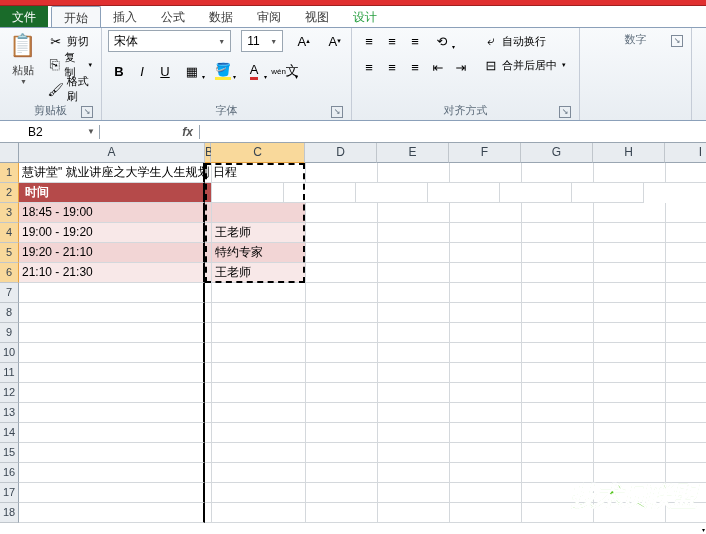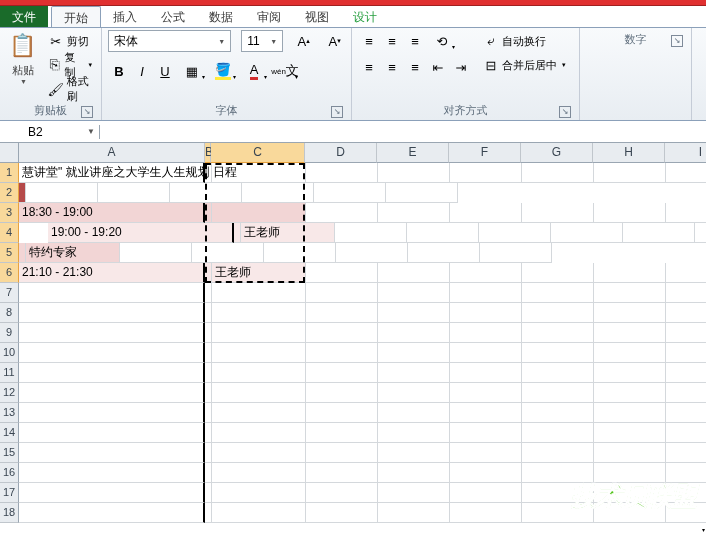--- a/index.html
+++ b/index.html
@@ -193,20 +193,23 @@
 
   <div class="group" style="width:112px">
     <div class="group-label"><span>数字</span><span class="dialog-launcher">↘</span></div>
   </div>
 </div>
 
 <div class="formulabar">
   <div class="namebox">
       <span>B2</span>
       <span class="arr">▼</span>
+    </div>
+  <div class="fx-btns">
+      <span class="fx">fx</span>
     </div>
 </div>
 
 <div class="grid-area">
   <div class="corner"></div>
   <div class="col-headers" id="colheaders">
       <div class="ch" style="width: 186px;">A</div>
       <div class="ch sel" style="width: 6px;">B</div>
       <div class="ch sel" style="width: 94px;">C</div>
       <div class="ch" style="width: 72px;">D</div>
@@ -242,51 +245,53 @@
         <div class="cell" style="width: 6px;"></div>
         <div class="cell" style="width: 94px;"></div>
         <div class="cell" style="width: 72px;"></div>
         <div class="cell" style="width: 72px;"></div>
         <div class="cell" style="width: 72px;"></div>
         <div class="cell" style="width: 72px;"></div>
         <div class="cell" style="width: 72px;"></div>
         <div class="cell" style="width: 72px;"></div>
       </div>
       <div class="cell-row">
+        <div class="cell hdr" style="width: 186px; padding-left: 6px; border-right: 2px solid rgb(0, 0, 0);">时间</div>
         <div class="cell hdr" style="width: 6px;"></div>
         <div class="cell" style="width: 72px;"></div>
         <div class="cell" style="width: 72px;"></div>
         <div class="cell" style="width: 72px;"></div>
         <div class="cell" style="width: 72px;"></div>
         <div class="cell" style="width: 72px;"></div>
         <div class="cell" style="width: 72px;"></div>
       </div>
       <div class="cell-row">
-        <div class="cell band1" style="width: 186px; border-right: 2px solid rgb(0, 0, 0);">18:30 - 19:00</div>
+        <div class="cell band1" style="width: 186px; border-right: 2px solid rgb(0, 0, 0);">18:45 - 19:00</div>
         <div class="cell band1" style="width: 6px;"></div>
         <div class="cell band1" style="width: 94px;"></div>
         <div class="cell" style="width: 72px;"></div>
         <div class="cell" style="width: 72px;"></div>
         <div class="cell" style="width: 72px;"></div>
         <div class="cell" style="width: 72px;"></div>
         <div class="cell" style="width: 72px;"></div>
         <div class="cell" style="width: 72px;"></div>
       </div>
       <div class="cell-row">
-        <div class="cell band2" style="width: 186px; border-right: 2px solid rgb(0, 0, 0); margin-left: 29px;">19:00 - 19:20</div>
+        <div class="cell band2" style="width: 186px; border-right: 2px solid rgb(0, 0, 0);">19:00 - 19:20</div>
         <div class="cell band2" style="width: 6px;"></div>
         <div class="cell band2" style="width: 94px;">王老师</div>
         <div class="cell" style="width: 72px;"></div>
         <div class="cell" style="width: 72px;"></div>
         <div class="cell" style="width: 72px;"></div>
         <div class="cell" style="width: 72px;"></div>
         <div class="cell" style="width: 72px;"></div>
         <div class="cell" style="width: 72px;"></div>
       </div>
       <div class="cell-row">
+        <div class="cell band1" style="width: 186px; border-right: 2px solid rgb(0, 0, 0);">19:20 - 21:10</div>
         <div class="cell band1" style="width: 6px;"></div>
         <div class="cell band1" style="width: 94px;">特约专家</div>
         <div class="cell" style="width: 72px;"></div>
         <div class="cell" style="width: 72px;"></div>
         <div class="cell" style="width: 72px;"></div>
         <div class="cell" style="width: 72px;"></div>
         <div class="cell" style="width: 72px;"></div>
         <div class="cell" style="width: 72px;"></div>
       </div>
       <div class="cell-row">

